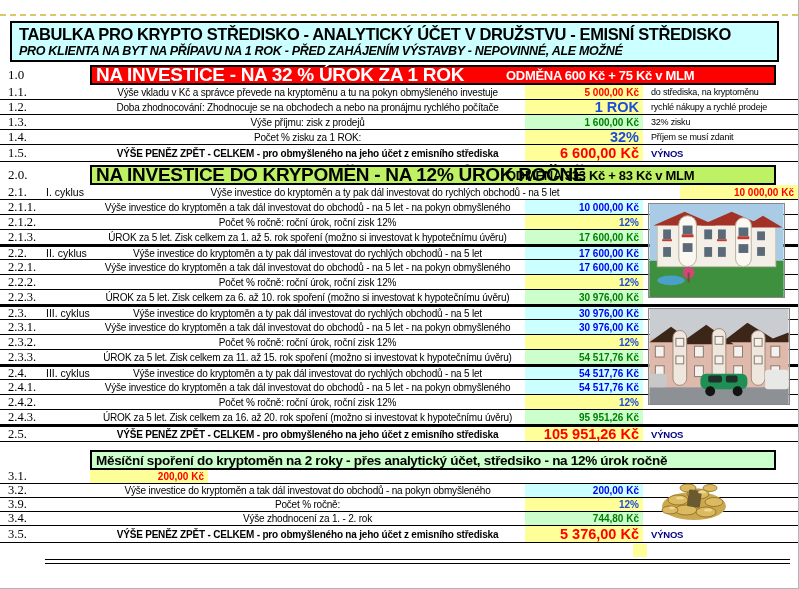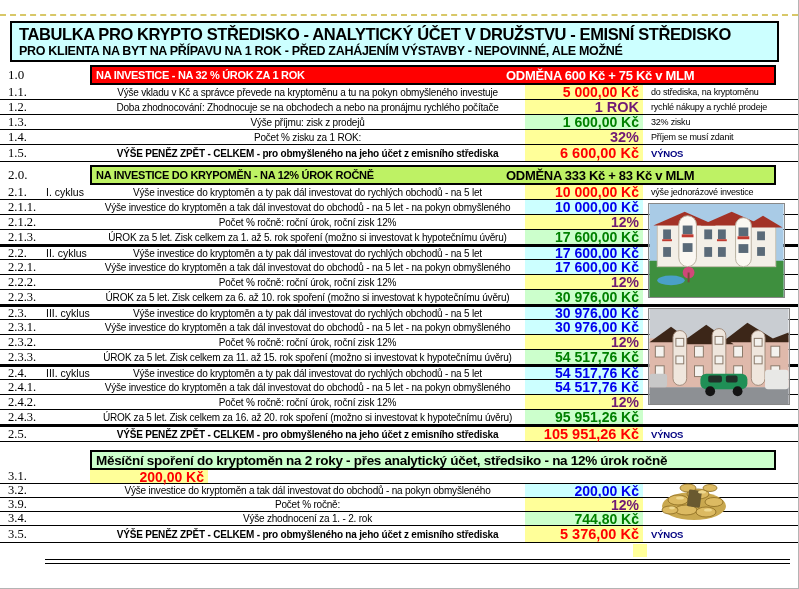--- a/index.html
+++ b/index.html
@@ -3,50 +3,50 @@
 <meta charset="utf-8">
 <style>
   html,body{margin:0;padding:0;background:#fff;}
   #page{position:relative;width:799px;height:589px;background:#fff;overflow:hidden;
         border-right:1px solid #b4b4b4;border-bottom:1px solid #b4b4b4;box-sizing:border-box;
         font-family:"Liberation Sans",sans-serif;color:#000;}
   #pagebreak-line{margin-top:14px;border-top:2px dashed #d8c868;width:100%;height:0;}
   #title-block{margin:5px 0 0 10px;width:769px;box-sizing:border-box;border:2px solid #000;
         background:#ccffff;padding:2px 0 2px 7px;}
   #doc-title{font-size:16.5px;font-weight:bold;letter-spacing:-0.4px;white-space:nowrap;}
-  #doc-subtitle{font-size:12.5px;font-weight:bold;letter-spacing:-0.3px;white-space:nowrap;}
+  #doc-subtitle{font-size:12.5px;font-weight:bold;letter-spacing:-0.3px;white-space:nowrap;font-style:italic;}
   
   .hdr-row{display:flex;align-items:stretch;height:20px;margin-right:22px;border-radius:8px;}
   .hdr-row.mt3{margin-top:3px;}
   .hdr-row.mt8{margin-top:8px;}
   .c-hnum{width:90px;box-sizing:border-box;padding-left:8px;display:flex;align-items:center;
         font-family:"Liberation Serif",serif;font-size:13px;}
   .band{flex:1;position:relative;display:flex;align-items:center;border:2px solid #000;box-sizing:border-box;}
   .band-red .band{background:#ff0000;color:#ffffff;}
   .band-green .band{background:#bef264;color:#000000;}
   .band-green3 .band{background:#ccffcc;color:#000000;}
-  .band-label{font-weight:bold;font-size:11px;padding-left:4px;white-space:nowrap;letter-spacing:-0.3px;}
+  .band-label{font-weight:bold;font-size:19px;padding-left:4px;white-space:nowrap;letter-spacing:-0.3px;}
   .band-green3 .band-label{font-size:13.5px;}
   .band-right{position:absolute;left:414px;font-weight:bold;font-size:13px;white-space:nowrap;letter-spacing:-0.3px;}
   
   .row{display:flex;align-items:stretch;border-bottom:1px solid #000;box-sizing:border-box;}
   .h15{height:15px;}
   .h14{height:14px;}
   .total-row{height:17px;}
   .group-start{border-top:2px solid #000;}
   .c-num{width:46px;box-sizing:border-box;padding-left:8px;display:flex;align-items:center;
         font-family:"Liberation Serif",serif;font-size:12.5px;}
   .c-cyc{width:44px;display:flex;align-items:center;font-size:10.5px;white-space:nowrap;}
   .c-desc{flex:1;display:flex;align-items:center;justify-content:center;text-align:center;
         font-size:10px;letter-spacing:-0.2px;white-space:nowrap;overflow:visible;}
   .total-row .c-desc{font-weight:bold;font-size:10px;}
   .c-val{width:118px;box-sizing:border-box;display:flex;align-items:center;justify-content:flex-end;
-        padding-right:4px;font-weight:bold;font-size:14px;white-space:nowrap;}
+        padding-right:4px;font-weight:bold;font-size:10px;white-space:nowrap;}
   .v-ry{background:#ffff99;color:#ff0000;}
-  .v-ky{background:#ffff99;color:#701a75;}
+  .v-ky{background:#ffff99;color:#1d4ed8;}
   .v-gg{background:#ccffcc;color:#008000;}
   .v-bc{background:#ccffff;color:#0000ee;}
   .v-big{font-size:14.5px;}
   .c-note{width:155px;box-sizing:border-box;padding-left:8px;display:flex;align-items:center;
         font-size:9px;white-space:nowrap;letter-spacing:-0.2px;}
   .n-vynos{color:#000080;font-weight:bold;font-size:9.5px;}
   
   .img-abs{position:absolute;border:1px solid #888;box-sizing:border-box;}
   #yellow-strip{position:absolute;left:633px;top:544px;width:14px;height:13px;background:#ffff99;}
   #bottom-double-line{position:absolute;left:45px;top:559px;width:745px;height:3px;
@@ -111,21 +111,20 @@
     <div class="band">
       <span class="band-label">NA INVESTICE DO KRYPOMĚN - NA 12% ÚROK ROČNĚ</span>
       <span class="band-right">ODMĚNA 333 Kč + 83 Kč v MLM</span>
     </div>
   </div>
       <div class="row h15">
     <span class="c-num">2.1.</span>
     <span class="c-cyc">I. cyklus</span>
     <span class="c-desc">Výše investice do kryptoměn a ty pak dál investovat do rychlých obchodů - na 5 let</span>
     <span class="c-val v-ry">10 000,00 Kč</span>
-    <span class="c-note">výše jednorázové investice</span>
   </div>
       <div class="row h15">
     <span class="c-num">2.1.1.</span>
     <span class="c-cyc"></span>
     <span class="c-desc">Výše investice do kryptoměn a tak dál investovat do obchodů - na 5 let - na pokyn obmyšleného</span>
     <span class="c-val v-bc">10 000,00 Kč</span>
     <span class="c-note"></span>
   </div>
       <div class="row h15">
     <span class="c-num">2.1.2.</span>

